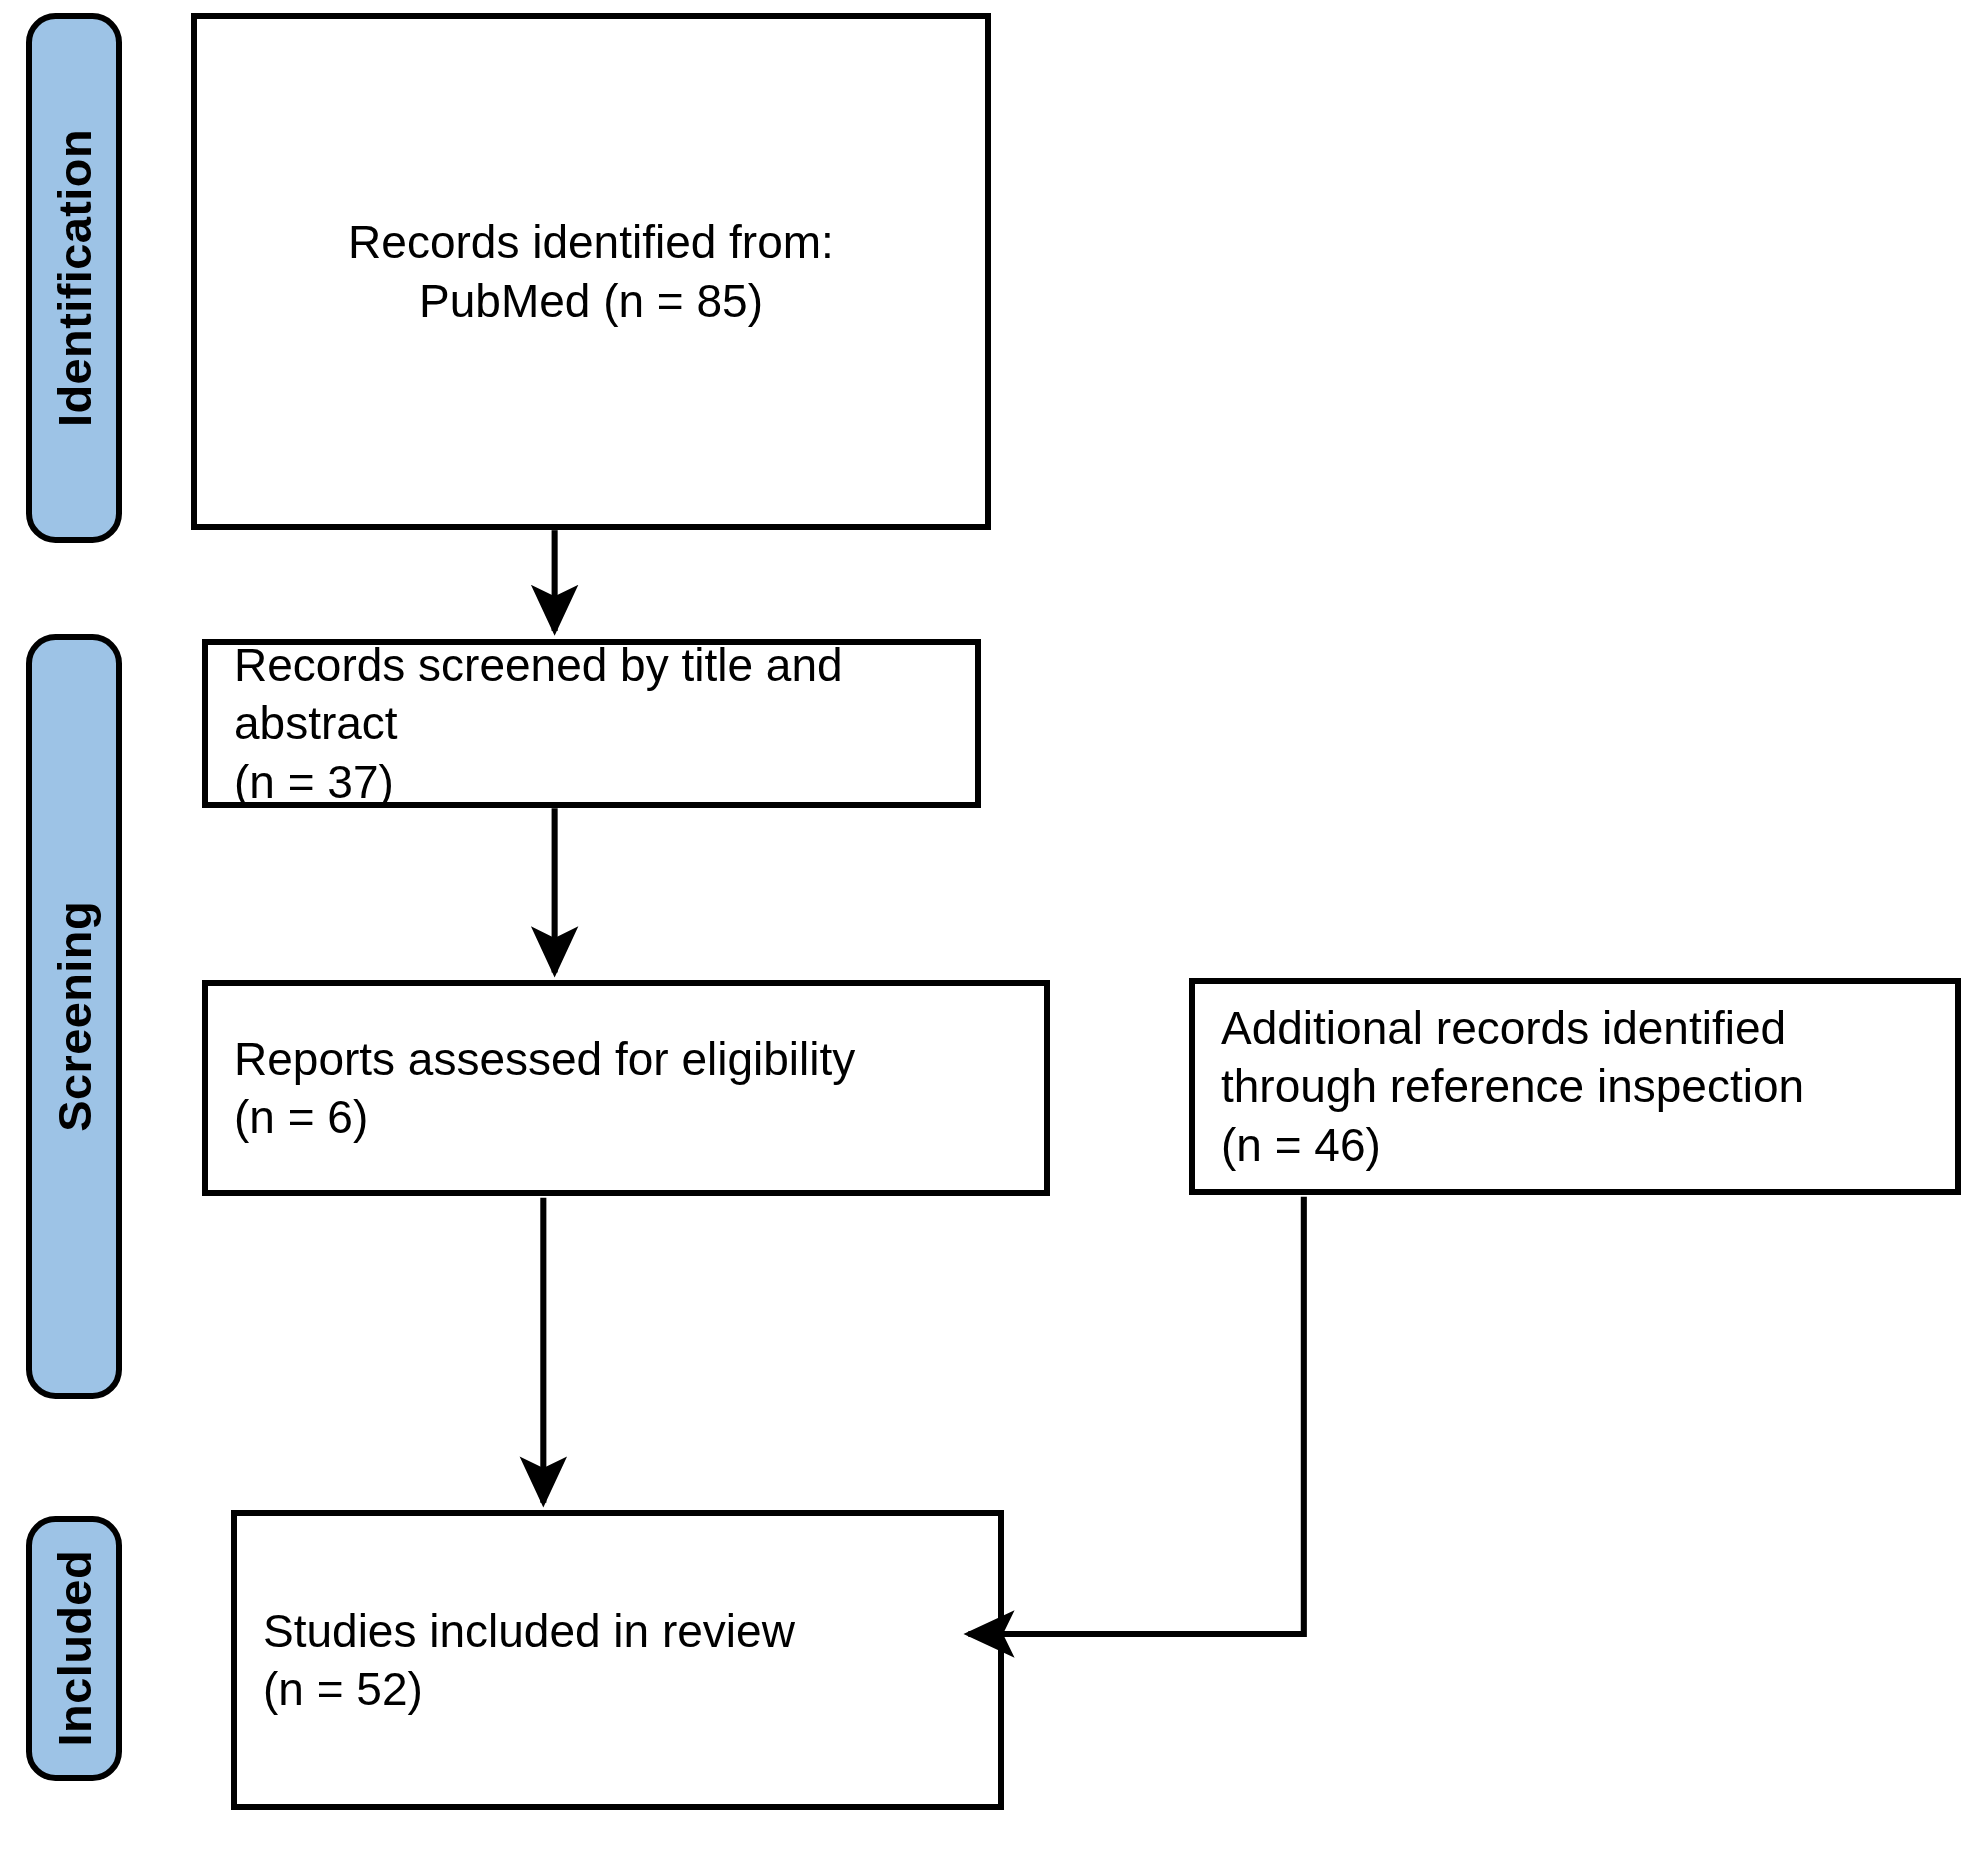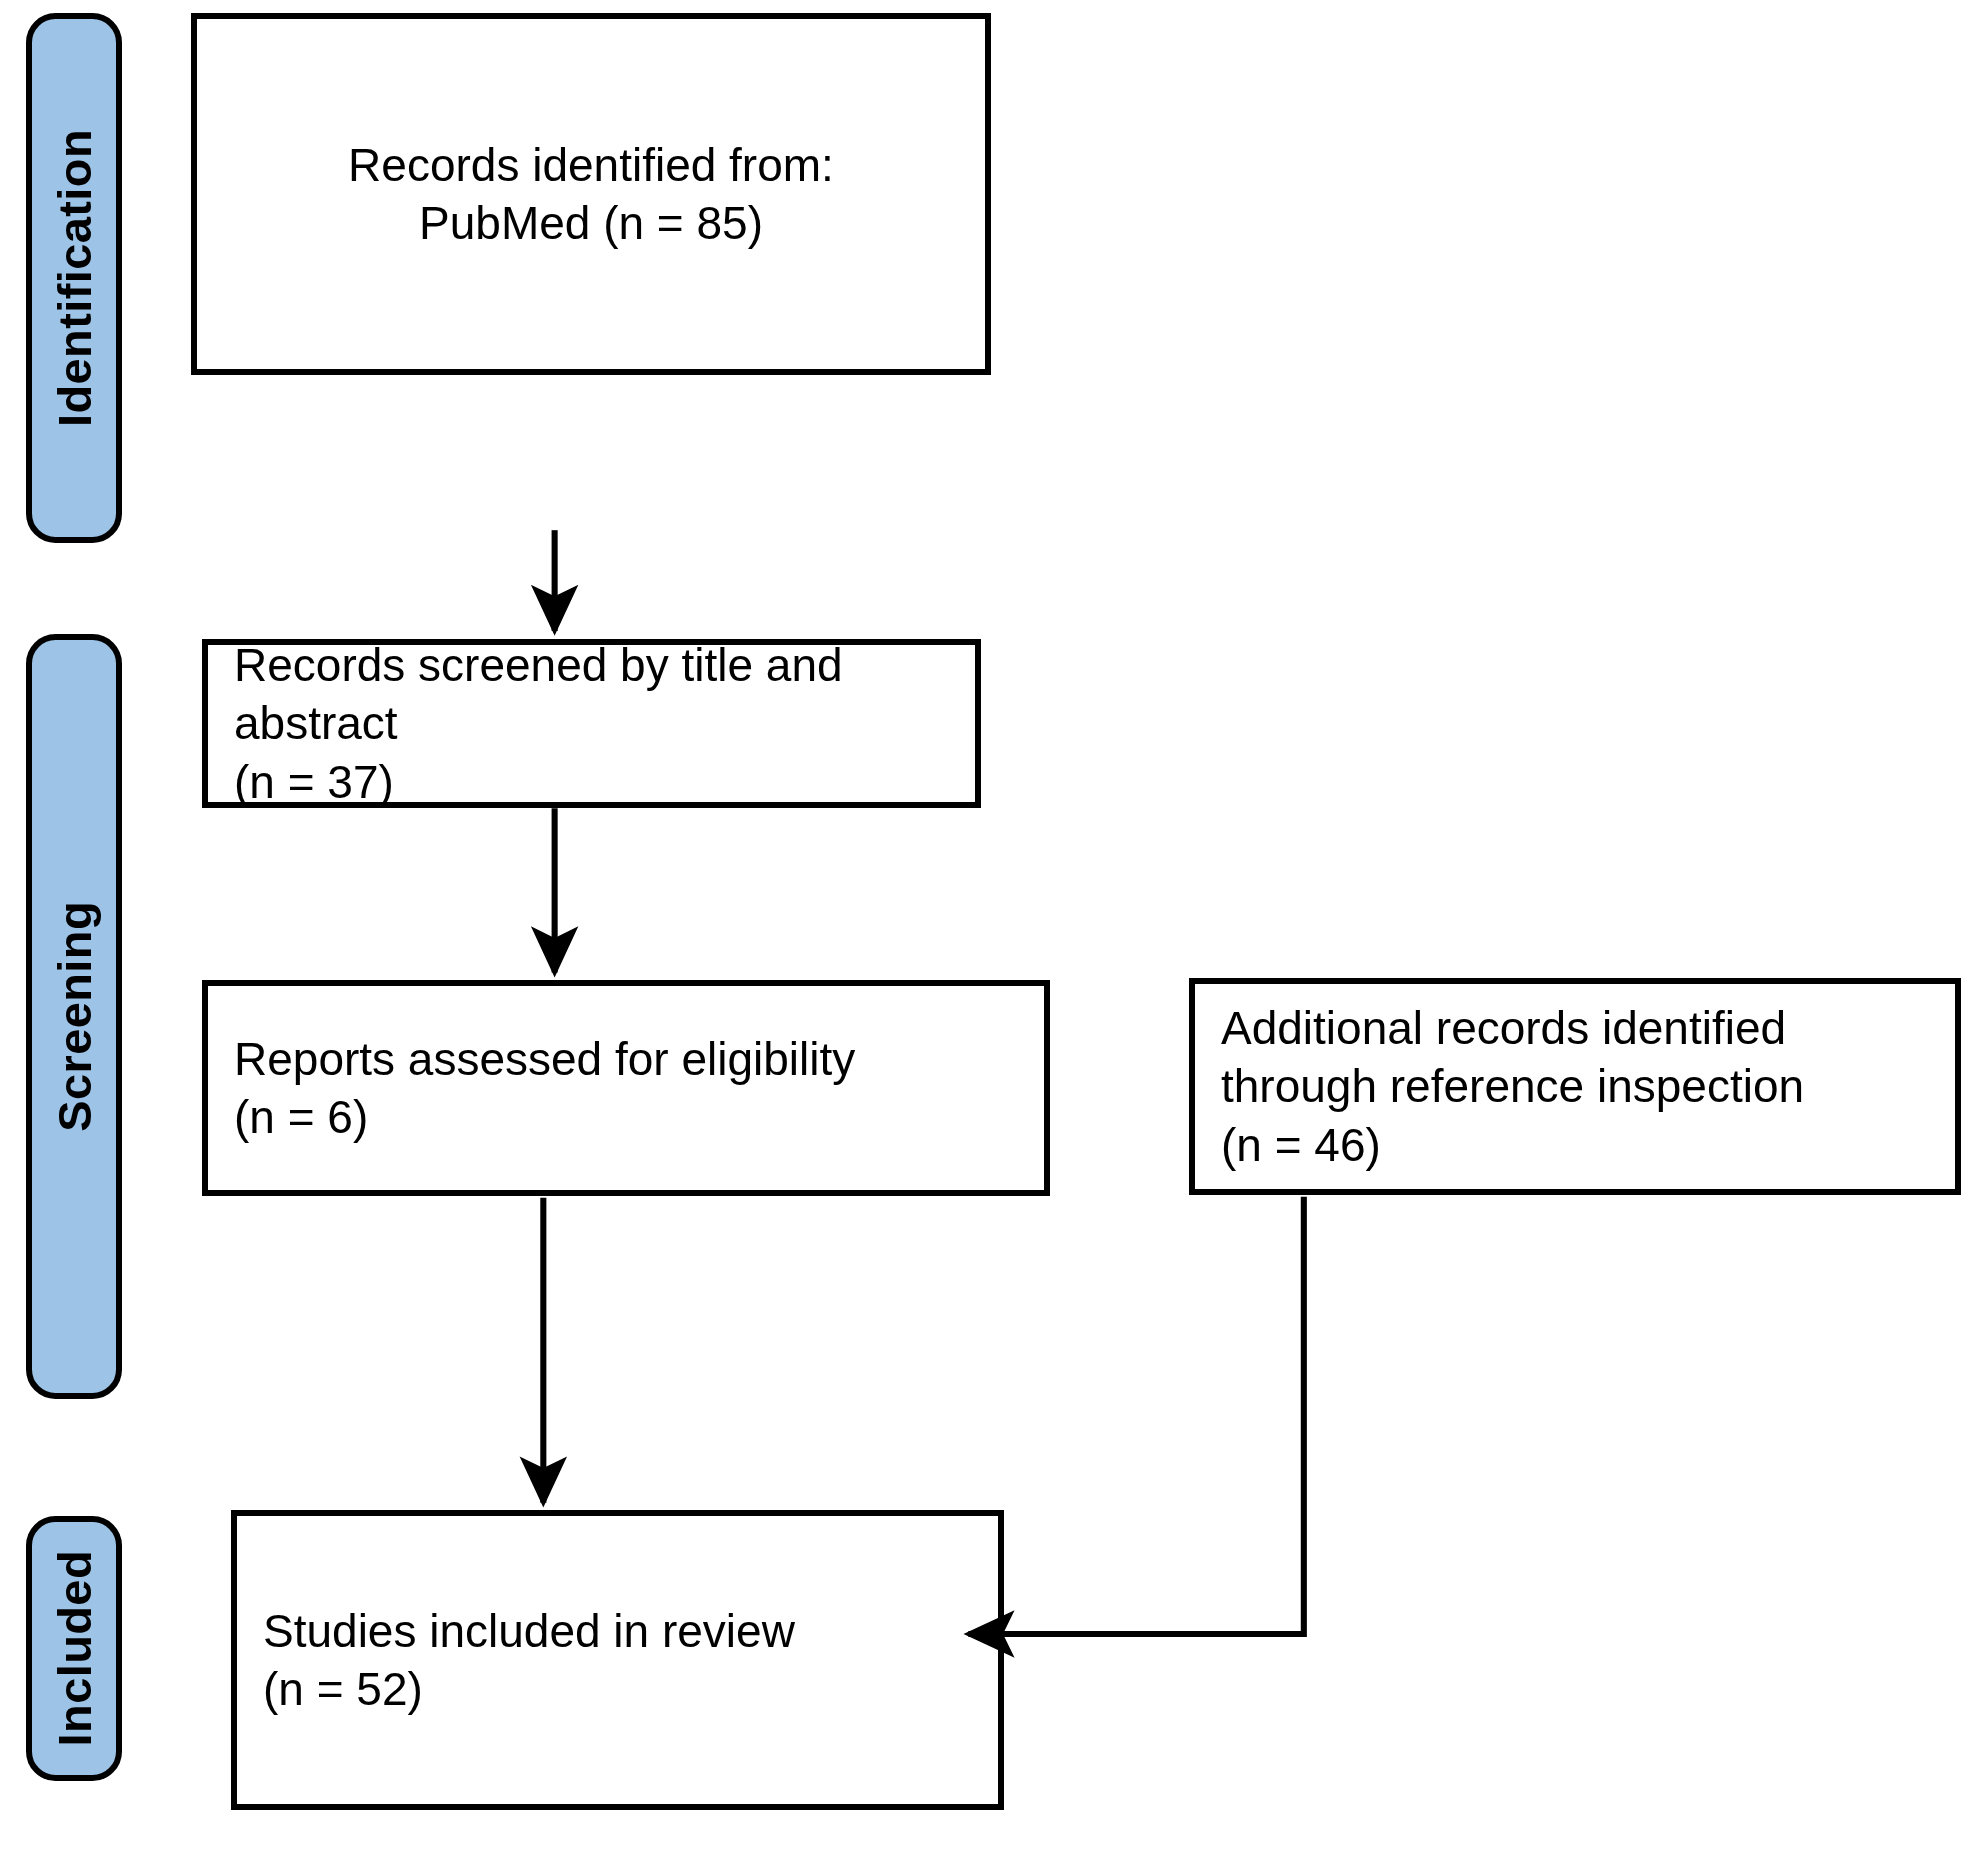--- a/index.html
+++ b/index.html
@@ -85,21 +85,21 @@
   </div>
 
   <div class="stage" style="left:26px; top:634px; width:96px; height:765px; background:#9DC3E6;">
     <span class="stage-label">Screening</span>
   </div>
 
   <div class="stage" style="left:26px; top:1516px; width:96px; height:265px; background:#9DC3E6;">
     <span class="stage-label">Included</span>
   </div>
 
-  <div class="flowbox align-center" style="left:191px; top:13px; width:800px; height:362px;">
+  <div class="flowbox align-center" style="left:191px; top:13px; width:800px; height:517px;">
     <div class="boxtext">Records identified from:
 PubMed (n = 85)</div>
   </div>
 
   <div class="flowbox align-left" style="left:202px; top:639px; width:779px; height:169px;">
     <div class="boxtext">Records screened by title and abstract
 (n = 37)</div>
   </div>
 
   <div class="flowbox align-left" style="left:202px; top:980px; width:848px; height:216px;">

